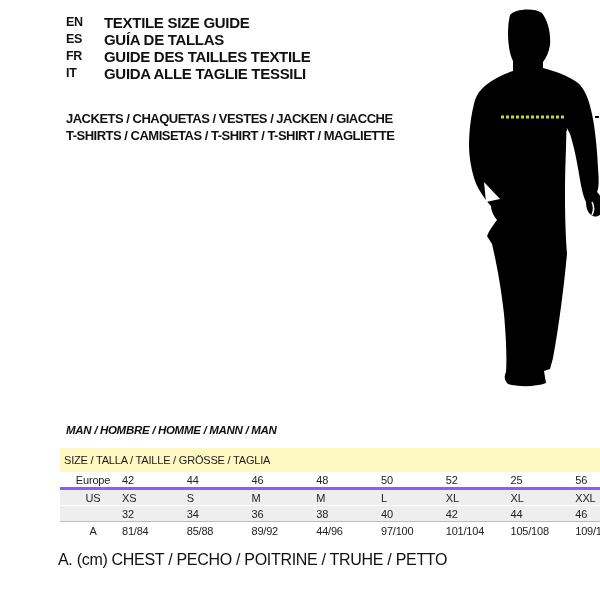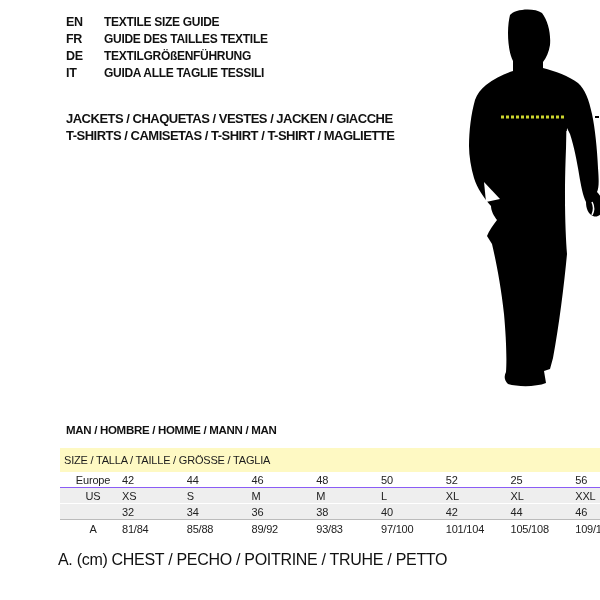--- a/index.html
+++ b/index.html
@@ -4,63 +4,63 @@
 <style>
   html,body{margin:0;padding:0;background:#fff;}
   #stage{
     position:relative;width:600px;height:600px;background:#ffffff;overflow:hidden;
     font-family:"Liberation Sans",sans-serif;color:#111;margin-left:46px;
   }
   
   .lang-list{position:absolute;left:20px;top:14px;}
   .lang-row{display:flex;height:17px;line-height:17px;}
   .lang-code{width:38px;font-size:12.5px;font-weight:700;letter-spacing:-0.3px;}
-  .lang-label{font-size:12px;font-weight:700;letter-spacing:-0.3px;white-space:nowrap;}
+  .lang-label{font-size:15px;font-weight:700;letter-spacing:-0.3px;white-space:nowrap;}
   
   .cats{position:absolute;left:20px;top:110px;}
   .cat-line{height:17px;line-height:17px;font-size:13px;font-weight:700;letter-spacing:-0.5px;white-space:nowrap;}
   
   .figure-svg{position:absolute;left:400px;top:5px;width:175px;height:395px;}
   .measure-label{position:absolute;left:562px;top:109px;font-size:14px;line-height:16px;font-weight:400;}
   
-  .man-label{position:absolute;left:20px;top:424px;font-size:11.5px;font-weight:700;letter-spacing:-0.3px;}
+  .man-label{position:absolute;left:20px;top:424px;font-size:11.5px;font-weight:700;letter-spacing:-0.3px;font-style:italic;}
   
   .size-table{
     position:absolute;left:14px;top:448px;width:580px;
     border-collapse:collapse;table-layout:fixed;font-size:11px;color:#222;
   }
   .size-table th{
     background:#fef9c3;text-align:left;font-weight:400;letter-spacing:-0.2px;
     height:24px;padding:0 0 0 4px;color:#1c1c1c;font-size:11px;
   }
   .size-table td{height:15px;padding:0;text-align:left;font-weight:400;letter-spacing:-0.2px;}
   .size-table td.lbl{text-align:center;padding-left:4px;}
-  .row-band-top td{background:#eeeeee;border-top:1px solid #8b5cf6;height:15px;}
+  .row-band-top td{background:#eeeeee;border-top:3px solid #8b5cf6;height:15px;}
   .row-band-bot td{background:#eeeeee;border-top:1px solid #ffffff;border-bottom:1px solid #bbbbbb;height:15px;}
   .row-white-a td{height:17px;}
   
   .footnote{position:absolute;left:12px;top:551px;font-size:16px;font-weight:400;letter-spacing:-0.3px;}
 </style>
 </head>
 <body>
 
 <div id="stage">
 
   <div class="lang-list">
     <div class="lang-row">
       <span class="lang-code">EN</span>
       <span class="lang-label">TEXTILE SIZE GUIDE</span>
     </div>
     <div class="lang-row">
+      <span class="lang-code">ES</span>
+      <span class="lang-label">GUÍA DE TALLAS</span>
+    </div>
+    <div class="lang-row">
       <span class="lang-code">FR</span>
       <span class="lang-label">GUIDE DES TAILLES TEXTILE</span>
-    </div>
-    <div class="lang-row">
-      <span class="lang-code">DE</span>
-      <span class="lang-label">TEXTILGRÖßENFÜHRUNG</span>
     </div>
     <div class="lang-row">
       <span class="lang-code">IT</span>
       <span class="lang-label">GUIDA ALLE TAGLIE TESSILI</span>
     </div>
   </div>
 
   <div class="cats">
     <div class="cat-line">JACKETS / CHAQUETAS / VESTES / JACKEN / GIACCHE</div>
     <div class="cat-line">T-SHIRTS / CAMISETAS / T-SHIRT / T-SHIRT / MAGLIETTE</div>
@@ -164,21 +164,21 @@
         <td>40</td>
         <td>42</td>
         <td>44</td>
         <td>46</td>
       </tr>
       <tr class="row-white-a">
         <td class="lbl">A</td>
         <td>81/84</td>
         <td>85/88</td>
         <td>89/92</td>
-        <td>93/83</td>
+        <td>44/96</td>
         <td>97/100</td>
         <td>101/104</td>
         <td>105/108</td>
         <td>109/112</td>
       </tr>
     </tbody>
   </table>
 
   <div class="footnote">A. (cm) CHEST / PECHO / POITRINE / TRUHE / PETTO</div>
 

